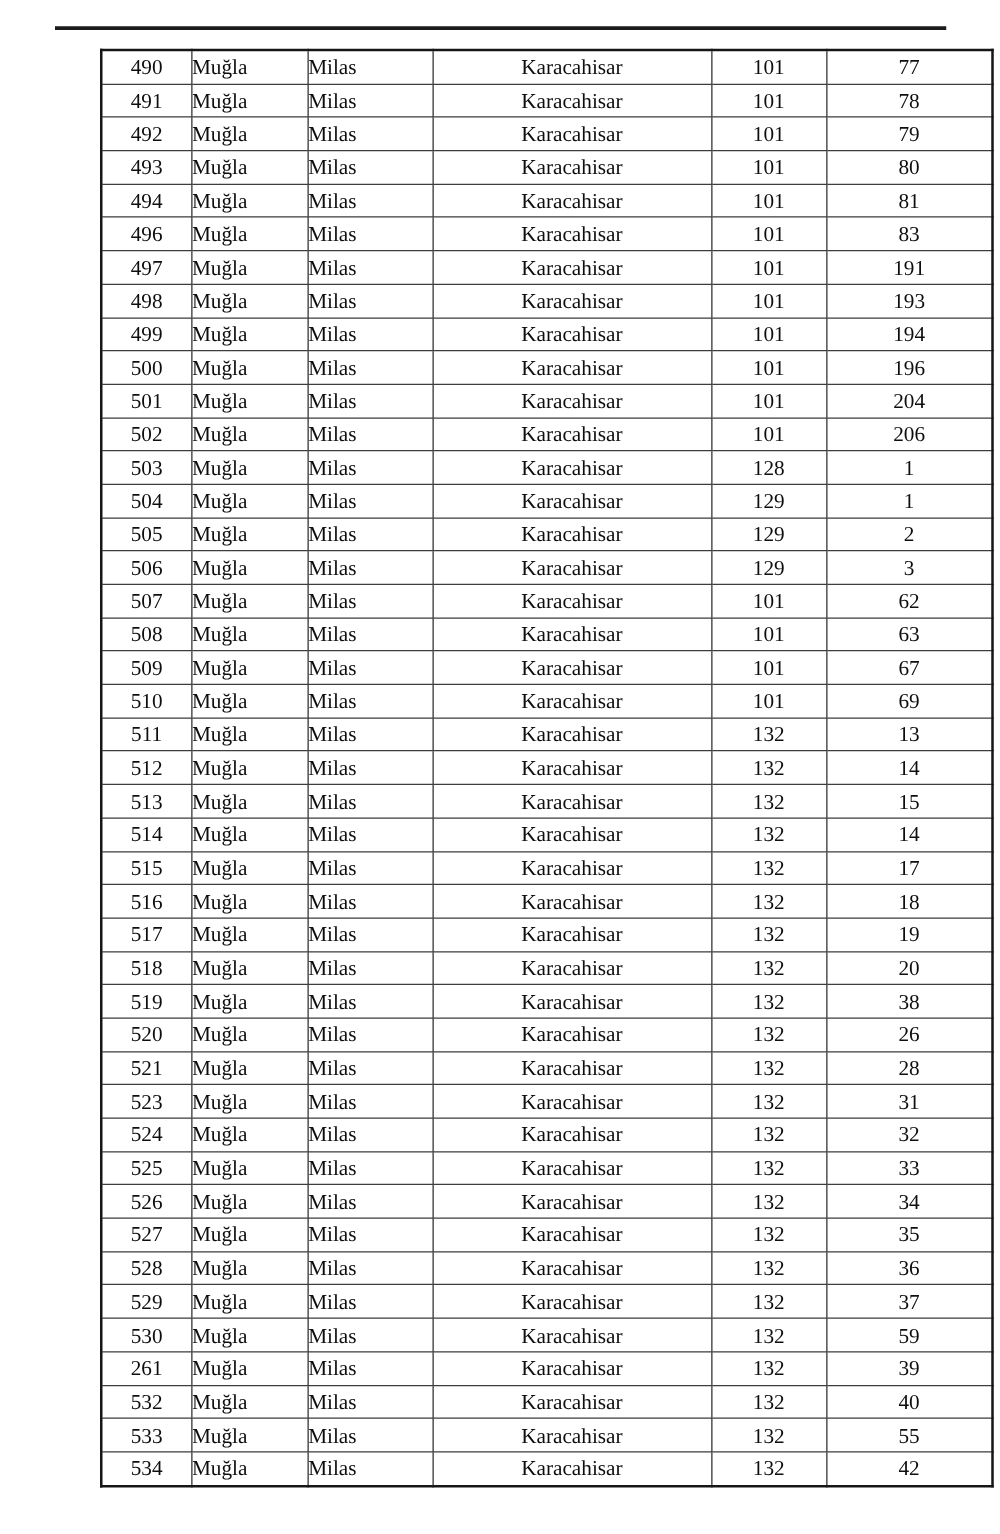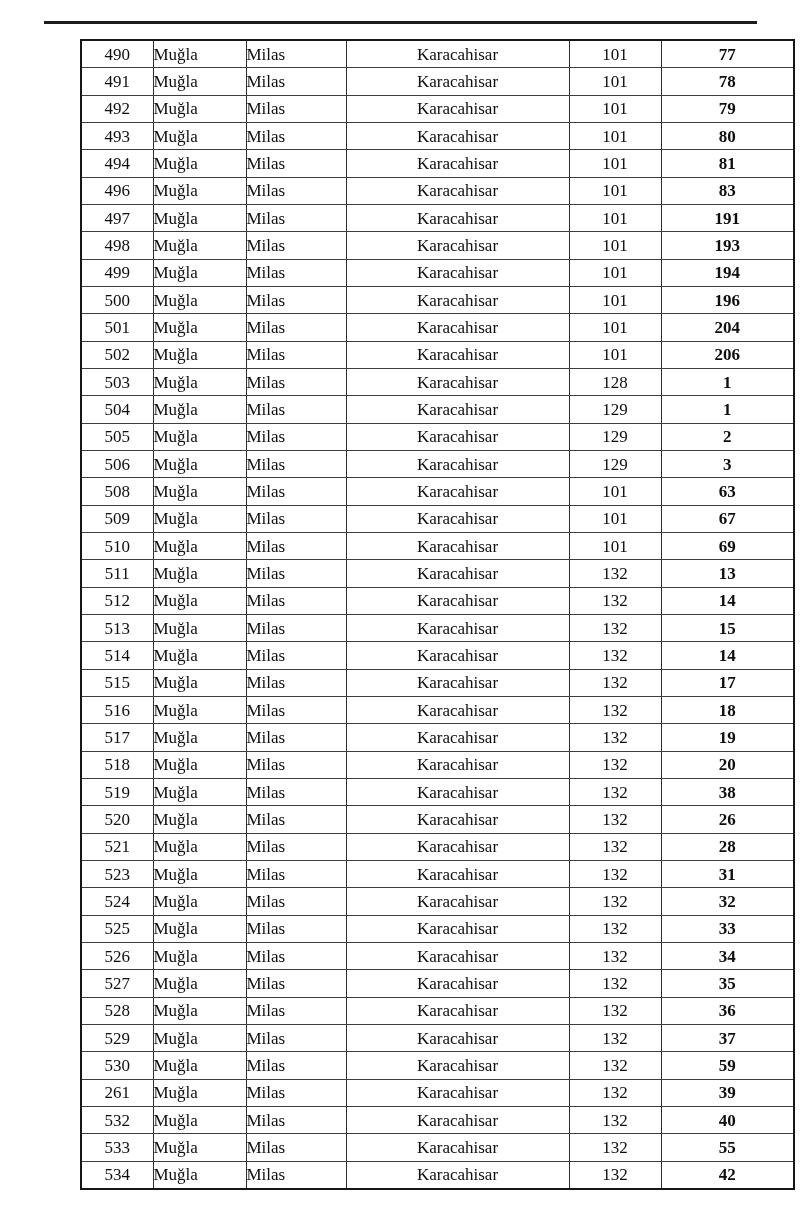--- a/index.html
+++ b/index.html
@@ -46,21 +46,21 @@
     line-height: 1;
     vertical-align: middle;
     white-space: nowrap;
     overflow: hidden;
   }
   td.c-no   { text-align: center; }
   td.c-prov { text-align: left; padding-left: 13px; }
   td.c-dist { text-align: left; padding-left: 12px; }
   td.c-vill { text-align: center; }
   td.c-ada  { text-align: center; }
-  td.c-par  { text-align: center; font-weight: bold; }
+  td.c-par  { text-align: center; }
 </style>
 </head>
 <body>
 
 <div class="page">
   <div class="top-rule"></div>
 
   <table class="data-table">
     <colgroup>
       <col style="width:72px">
@@ -209,20 +209,28 @@
 
     <tr>
       <td class="c-no">506</td>
       <td class="c-prov">Muğla</td>
       <td class="c-dist">Milas</td>
       <td class="c-vill">Karacahisar</td>
       <td class="c-ada">129</td>
       <td class="c-par">3</td>
     </tr>
 
+    <tr>
+      <td class="c-no">507</td>
+      <td class="c-prov">Muğla</td>
+      <td class="c-dist">Milas</td>
+      <td class="c-vill">Karacahisar</td>
+      <td class="c-ada">101</td>
+      <td class="c-par">62</td>
+    </tr>
 
     <tr>
       <td class="c-no">508</td>
       <td class="c-prov">Muğla</td>
       <td class="c-dist">Milas</td>
       <td class="c-vill">Karacahisar</td>
       <td class="c-ada">101</td>
       <td class="c-par">63</td>
     </tr>
 

